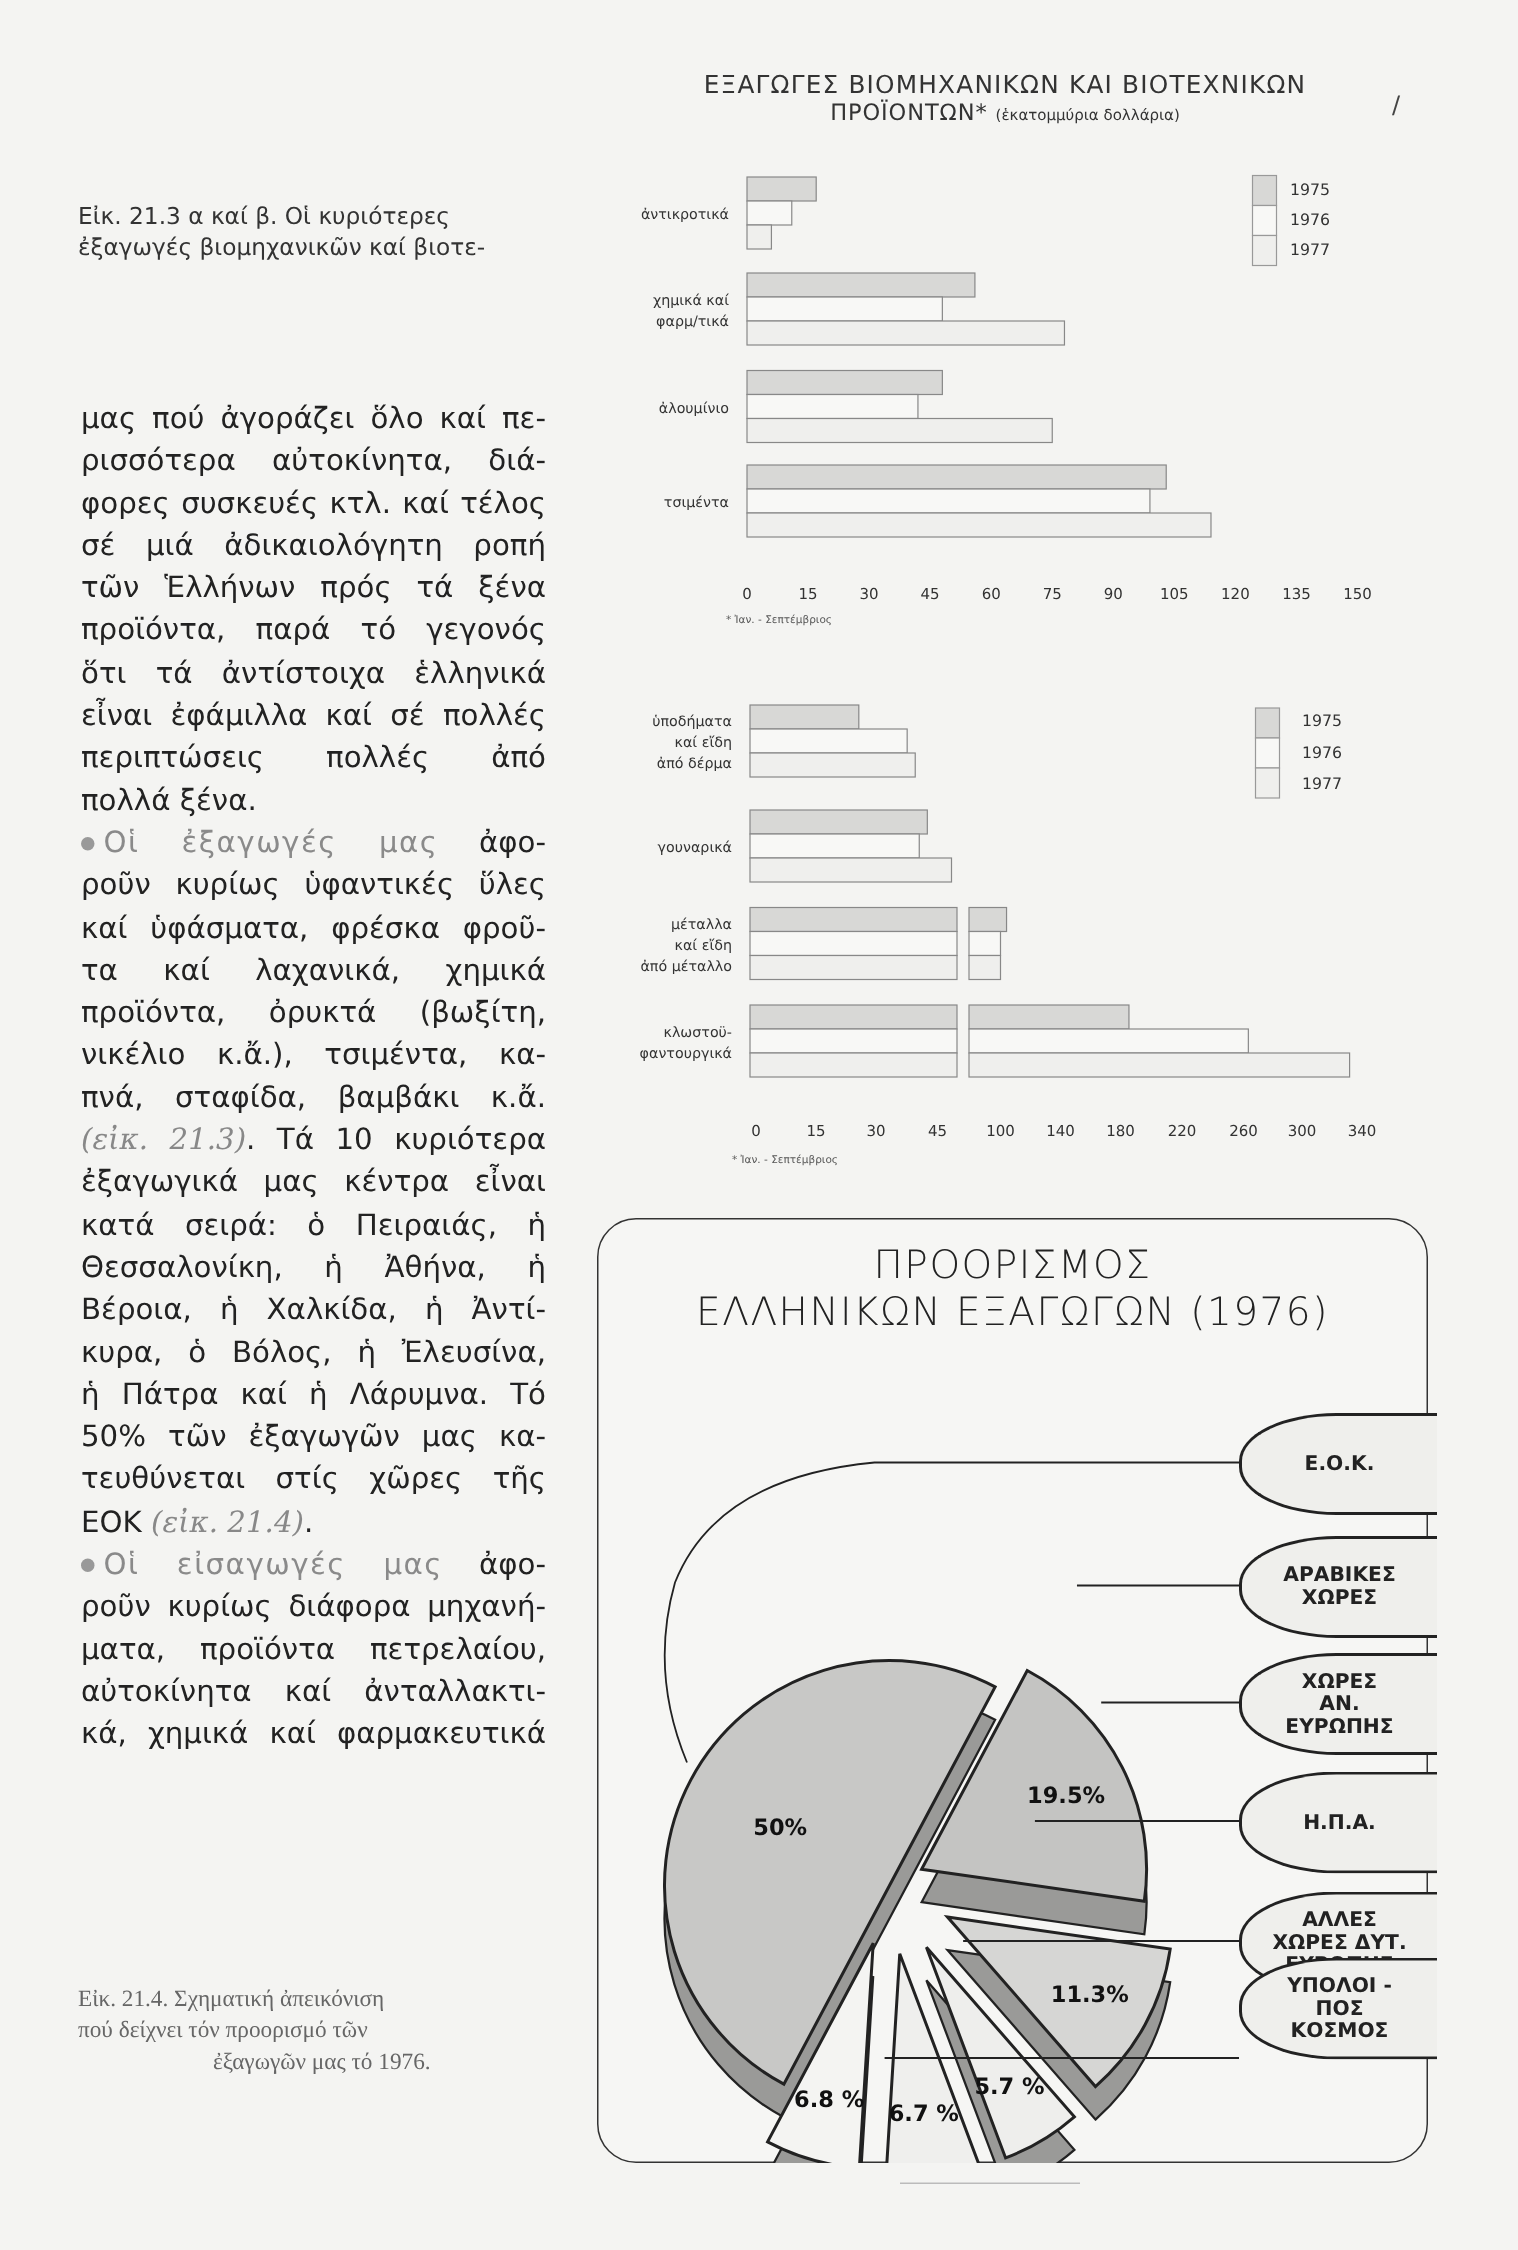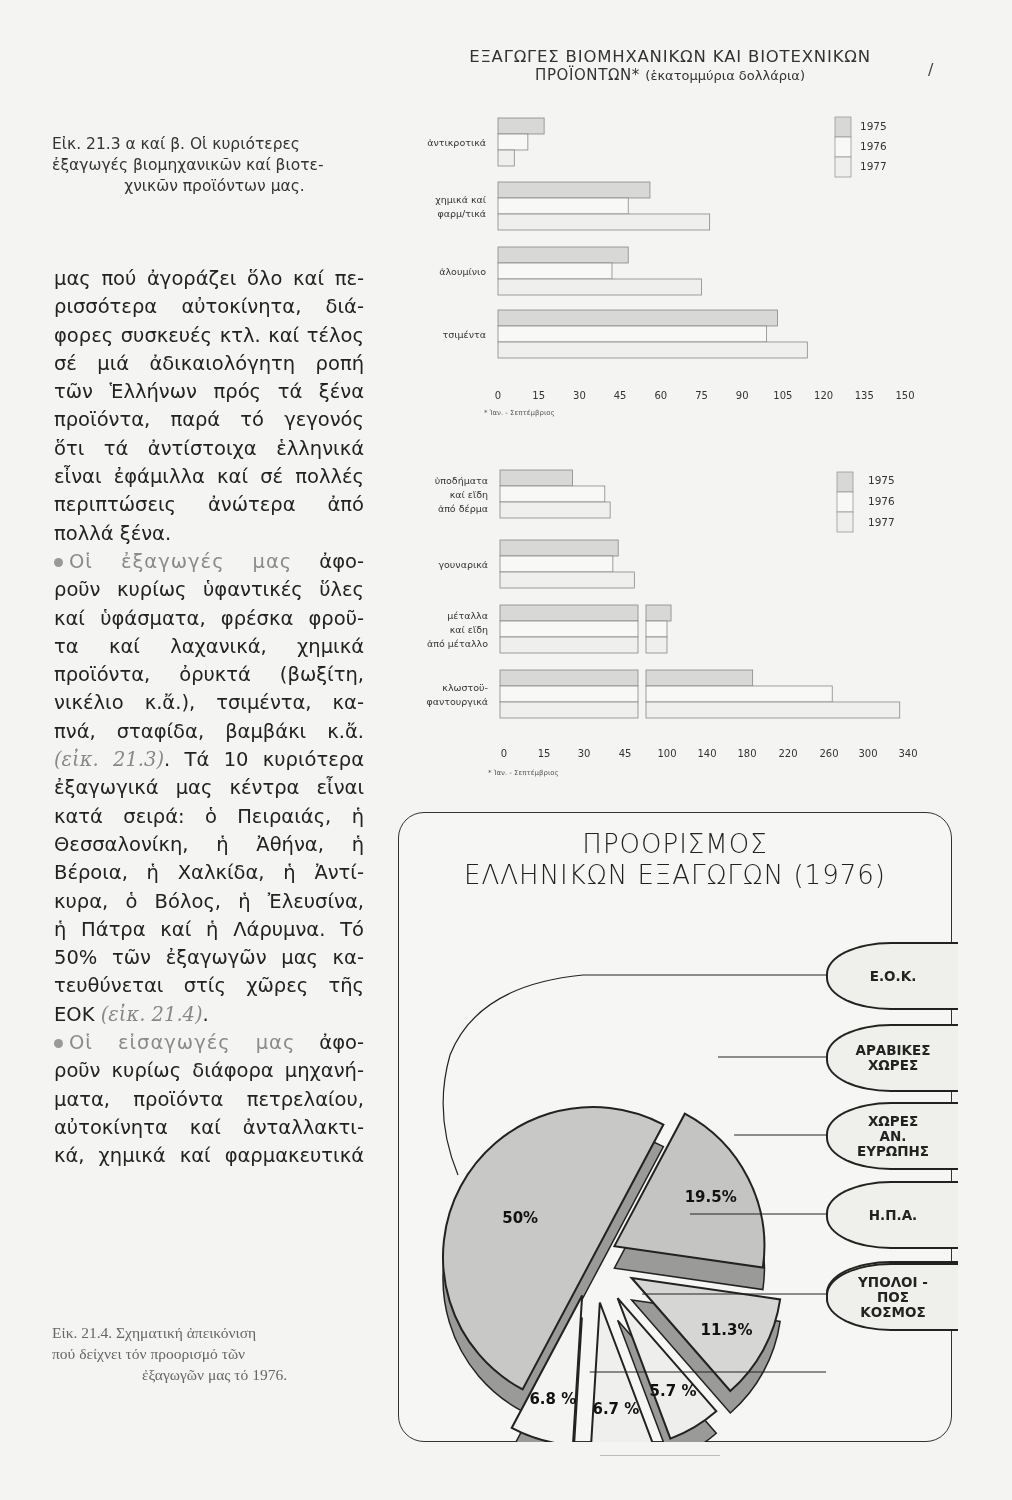--- a/index.html
+++ b/index.html
@@ -17,34 +17,33 @@
   .oval { position:absolute; width:130px; height:64px; border:2px solid #222; border-right:none; border-radius:65px 0 0 65px / 32px 0 0 32px; background:#efefec; display:flex; align-items:center; justify-content:center; text-align:center; font-family:"DejaVu Sans", sans-serif; font-size:13.5px; line-height:15px; font-weight:bold; color:#222; }
   .page-num { position:absolute; left:0; width:100%; top:1511px; text-align:right; font-size:11px; color:#777; }
   svg text { font-family:"DejaVu Sans", sans-serif; }
 </style>
 </head>
 <body>
 
 <div class="abs cap" style="left:52px; top:134px; width:325px;">
   <div style="text-align:left;">Εἰκ. 21.3 α καί β. Οἱ κυριότερες</div>
   <div style="text-align:left;">ἐξαγωγές βιομηχανικῶν καί βιοτε-</div>
-  <div>χνικῶν προϊόντων μας.</div>
 </div>
 
 <div class="abs body-text" style="left:54px; top:265px; width:310px;">
   <div id="para1">
       <div style="text-align-last: justify;">μας πού ἀγοράζει ὅλο καί πε-</div>
       <div style="text-align-last: justify;">ρισσότερα αὐτοκίνητα, διά-</div>
       <div style="text-align-last: justify;">φορες συσκευές κτλ. καί τέλος</div>
       <div style="text-align-last: justify;">σέ μιά ἀδικαιολόγητη ροπή</div>
       <div style="text-align-last: justify;">τῶν Ἑλλήνων πρός τά ξένα</div>
       <div style="text-align-last: justify;">προϊόντα, παρά τό γεγονός</div>
       <div style="text-align-last: justify;">ὅτι τά ἀντίστοιχα ἑλληνικά</div>
       <div style="text-align-last: justify;">εἶναι ἐφάμιλλα καί σέ πολλές</div>
-      <div style="text-align-last: justify;">περιπτώσεις ἀνώτερα ἀπό</div>
+      <div style="text-align-last: justify;">περιπτώσεις πολλές ἀπό</div>
       <div style="text-align-last: left;">πολλά ξένα.</div>
     </div>
   <div>
     <div style="text-align:justify; text-align-last:justify;">
       <span class="bullet"></span><span class="hl">Οἱ ἐξαγωγές μας</span> <span>ἀφο-</span>
     </div>
     <div id="para2">
         <div style="text-align-last: justify;">ροῦν κυρίως ὑφαντικές ὕλες</div>
         <div style="text-align-last: justify;">καί ὑφάσματα, φρέσκα φροῦ-</div>
         <div style="text-align-last: justify;">τα καί λαχανικά, χημικά</div>
@@ -85,21 +84,21 @@
 <div class="abs cap" style="left:52px; top:1322px; width:325px; color:#666;font-family:Liberation Serif, serif;">
   <div style="text-align:left;">Εἰκ. 21.4. Σχηματική ἀπεικόνιση</div>
   <div style="text-align:left;">πού δείχνει τόν προορισμό τῶν</div>
   <div>ἐξαγωγῶν μας τό 1976.</div>
 </div>
 
 <div class="abs chart-title" style="left:400px; top:47px; width:540px;">
   <div style="font-size:16.5px; letter-spacing:0.8px;">ΕΞΑΓΩΓΕΣ ΒΙΟΜΗΧΑΝΙΚΩΝ ΚΑΙ ΒΙΟΤΕΧΝΙΚΩΝ</div>
   <div style="font-size:15px; letter-spacing:0.6px;">
     <span>ΠΡΟΪΟΝΤΩΝ*</span>
-    <span style="font-size:13px; letter-spacing:0;">(ἑκατομμύρια δολλάρια)</span>
+    <span style="font-size:10px; letter-spacing:0;">(ἑκατομμύρια δολλάρια)</span>
   </div>
 </div>
 <div class="abs" style="left:928px; top:60px; font-size:16px; color:#444;">/</div>
 
 <svg id="chart1" class="abs" style="left:400px; top:110px;" width="540" height="310">
     <text x="86" y="36" text-anchor="end" font-size="9.5" fill="#333">ἀντικροτικά</text>
     <rect x="98" y="8" width="46.126666666666665" height="16" fill="#d8d8d6" stroke="#888" stroke-width="0.8"></rect>
     <rect x="98" y="24" width="29.846666666666668" height="16" fill="#f8f8f6" stroke="#888" stroke-width="0.8"></rect>
     <rect x="98" y="40" width="16.28" height="16" fill="#efefed" stroke="#888" stroke-width="0.8"></rect>
     <text x="86" y="93" text-anchor="end" font-size="9.5" fill="#333">χημικά καί</text>
@@ -238,21 +237,21 @@
         <div>Η.Π.Α.</div>
       </div>
     </div>
     <div class="oval" style="left: 826px; top: 1261px;">
       <div>
         <div>ΑΛΛΕΣ</div>
         <div>ΧΩΡΕΣ ΔΥΤ.</div>
         <div>ΕΥΡΩΠΗΣ</div>
       </div>
     </div>
-    <div class="oval" style="left: 826px; top: 1263px;">
+    <div class="oval" style="left: 826px; top: 1305px;">
       <div>
         <div>ΥΠΟΛΟΙ -</div>
         <div>ΠΟΣ</div>
         <div>ΚΟΣΜΟΣ</div>
       </div>
     </div>
   </div>
 
 <div class="abs" style="left:600px; top:1455px; width:120px; height:1px; background:#bbb;"></div>
 <div class="page-num">11</div>

